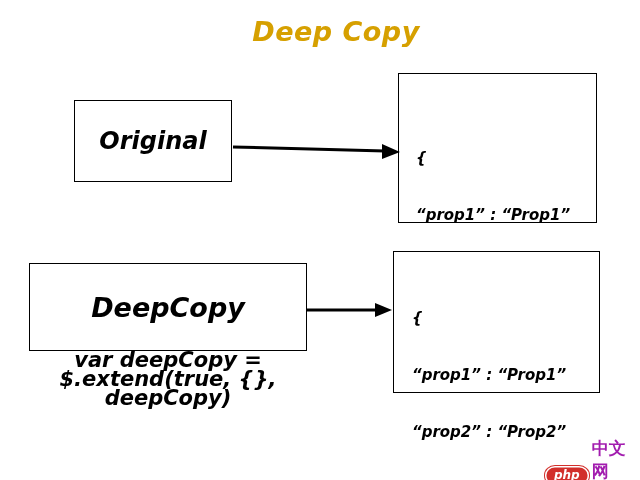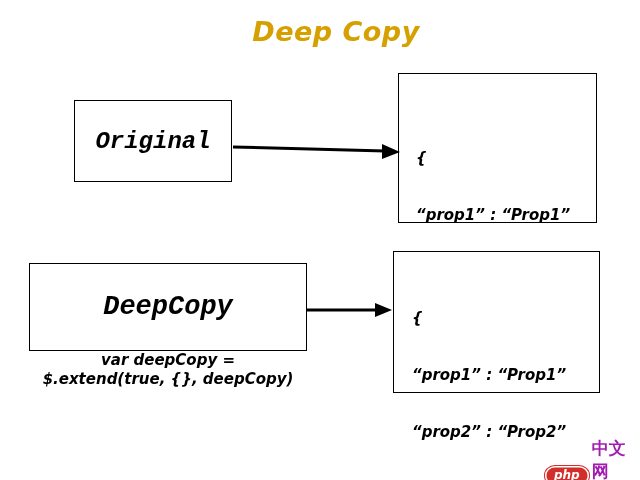--- a/index.html
+++ b/index.html
@@ -35,21 +35,20 @@
     background: #ffffff;
     border: 1.5px solid #000000;
     box-sizing: border-box;
   }
   .label-box {
     display: flex;
     align-items: center;
     justify-content: center;
     font-weight: bold;
     font-style: italic;
-    font-family: Liberation Mono, monospace;
   }
   .original-box {
     left: 74px;
     top: 100px;
     width: 158px;
     height: 82px;
     font-size: 24px;
   }
   .deepcopy-box {
     left: 29px;
@@ -78,21 +77,21 @@
     width: 207px;
     height: 142px;
     padding: 19px 4px 0 18px;
   }
   .caption {
     position: absolute;
     left: 0;
     top: 351px;
     width: 336px;
     text-align: center;
-    font-size: 15px;
+    font-size: 21px;
     font-weight: bold;
     font-style: italic;
     line-height: 19px;
   }
   .arrows-layer {
     position: absolute;
     left: 0;
     top: 0;
     width: 640px;
     height: 480px;

